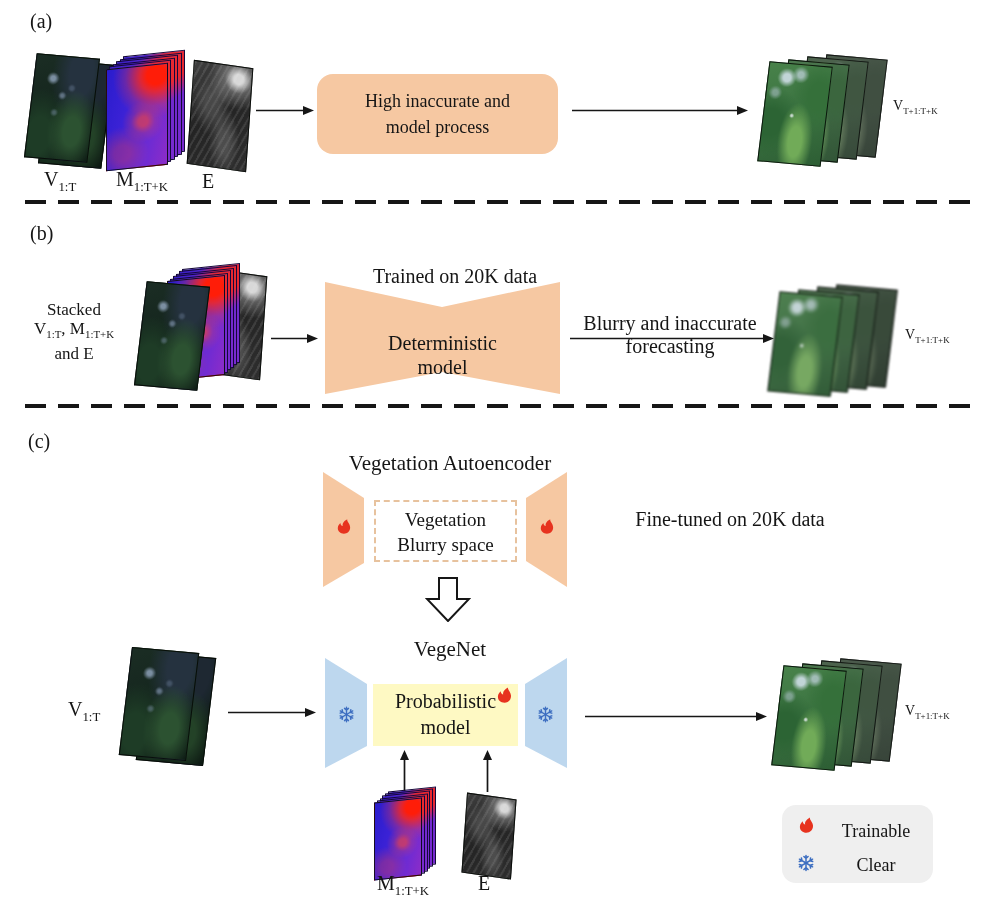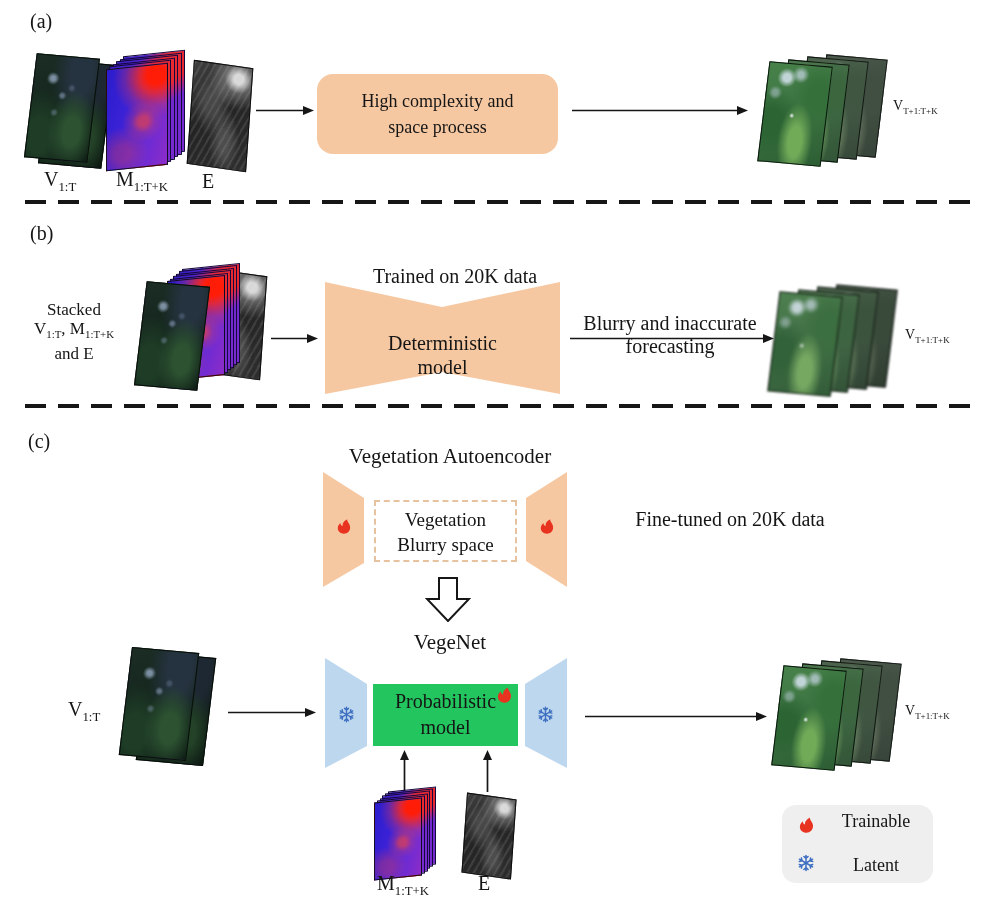--- a/index.html
+++ b/index.html
@@ -57,25 +57,25 @@
   .back{filter:brightness(.8);}
   .blurry .sheet{filter:blur(1.2px) saturate(.85);}
   .blurry .sheet.s1{filter:blur(1.2px) saturate(.7) brightness(.93);}
   .blurry .sheet.s2{filter:blur(1.3px) saturate(.5) brightness(.8);}
   .blurry .sheet.s3{filter:blur(1.3px) saturate(.4) brightness(.72);}
   
   .process-box{background:#f6c8a2;border-radius:16px;display:flex;flex-direction:column;justify-content:center;
     font-size:18px;line-height:26px;text-align:center;}
   .latent-box{border:2px dashed #e7c29e;background:#ffffff;box-sizing:border-box;
     font-size:19px;line-height:25px;text-align:center;padding-top:5px;}
-  .prob-box{background:#22c55e;font-size:20px;line-height:26px;text-align:center;padding-top:4px;box-sizing:border-box;}
+  .prob-box{background:#fef9c3;font-size:20px;line-height:26px;text-align:center;padding-top:4px;box-sizing:border-box;}
   .legend-box{background:#efefef;border-radius:14px;}
   .note{font-size:20px;}
   .model-label{font-size:20px;line-height:24px;}
-  .title{font-size:21px;}
+  .title{font-size:21px;margin-top:7px;}
   .io-label{font-size:20px;}
   .io-label-lg{font-size:14px;}
   .caption{font-size:17px;line-height:19px;}
   .legend-label{font-size:18px;}
   .icon{position:absolute;}
 </style>
 </head>
 <body>
 
 <svg width="0" height="0" style="position:absolute" aria-hidden="true">
@@ -127,22 +127,22 @@
   <div class="abs io-label" style="left:202px;top:170px;">
     <span>E</span>
   </div>
 
   <svg class="abs" style="left:256px;top:104px;" width="58" height="13">
     <line x1="0" y1="6.5" x2="47" y2="6.5" stroke="#161616" stroke-width="1.7"></line>
     <polygon points="47,2 58,6.5 47,11" fill="#161616"></polygon>
   </svg>
 
   <div class="abs process-box" style="left:317px;top:74px;width:241px;height:80px;">
-    <div>High complexity and</div>
-    <div>space process</div>
+    <div>High inaccurate and</div>
+    <div>model process</div>
   </div>
 
   <svg class="abs" style="left:572px;top:104px;" width="176" height="13">
     <line x1="0" y1="6.5" x2="165" y2="6.5" stroke="#161616" stroke-width="1.7"></line>
     <polygon points="165,2 176,6.5 165,11" fill="#161616"></polygon>
   </svg>
 
   <div class="abs" style="left:763px;top:56px;width:130px;height:118px;">
     <div class="sheet v-bright v-skew s3" style="left:57px;top:0.5px;width:62px;height:98px;"></div>
     <div class="sheet v-bright v-skew s2" style="left:38px;top:3px;width:62px;height:98px;"></div>
@@ -314,20 +314,20 @@
     <div class="sheet e-face e-skew" style="left:0;top:0;width:50px;height:80px;"></div>
   </div>
   <div class="abs io-label" style="left:478px;top:872px;">
     <span>E</span>
   </div>
 
   <div class="abs legend-box" style="left:782px;top:805px;width:151px;height:78px;">
     <svg class="icon" style="left:16px;top:12px;" width="17" height="17">
         <use href="#flame"></use>
       </svg>
-    <div class="abs legend-label ctr" style="left:48px;top:6px;width:92px;">Trainable</div>
+    <div class="abs legend-label ctr" style="left:48px;top:16px;width:92px;">Trainable</div>
     <svg class="icon" style="left:15px;top:49px;" width="18" height="18">
         <use href="#snow"></use>
       </svg>
-    <div class="abs legend-label ctr" style="left:48px;top:50px;width:92px;">Latent</div>
+    <div class="abs legend-label ctr" style="left:48px;top:50px;width:92px;">Clear</div>
   </div>
 
 </div>
 
 </body></html>

